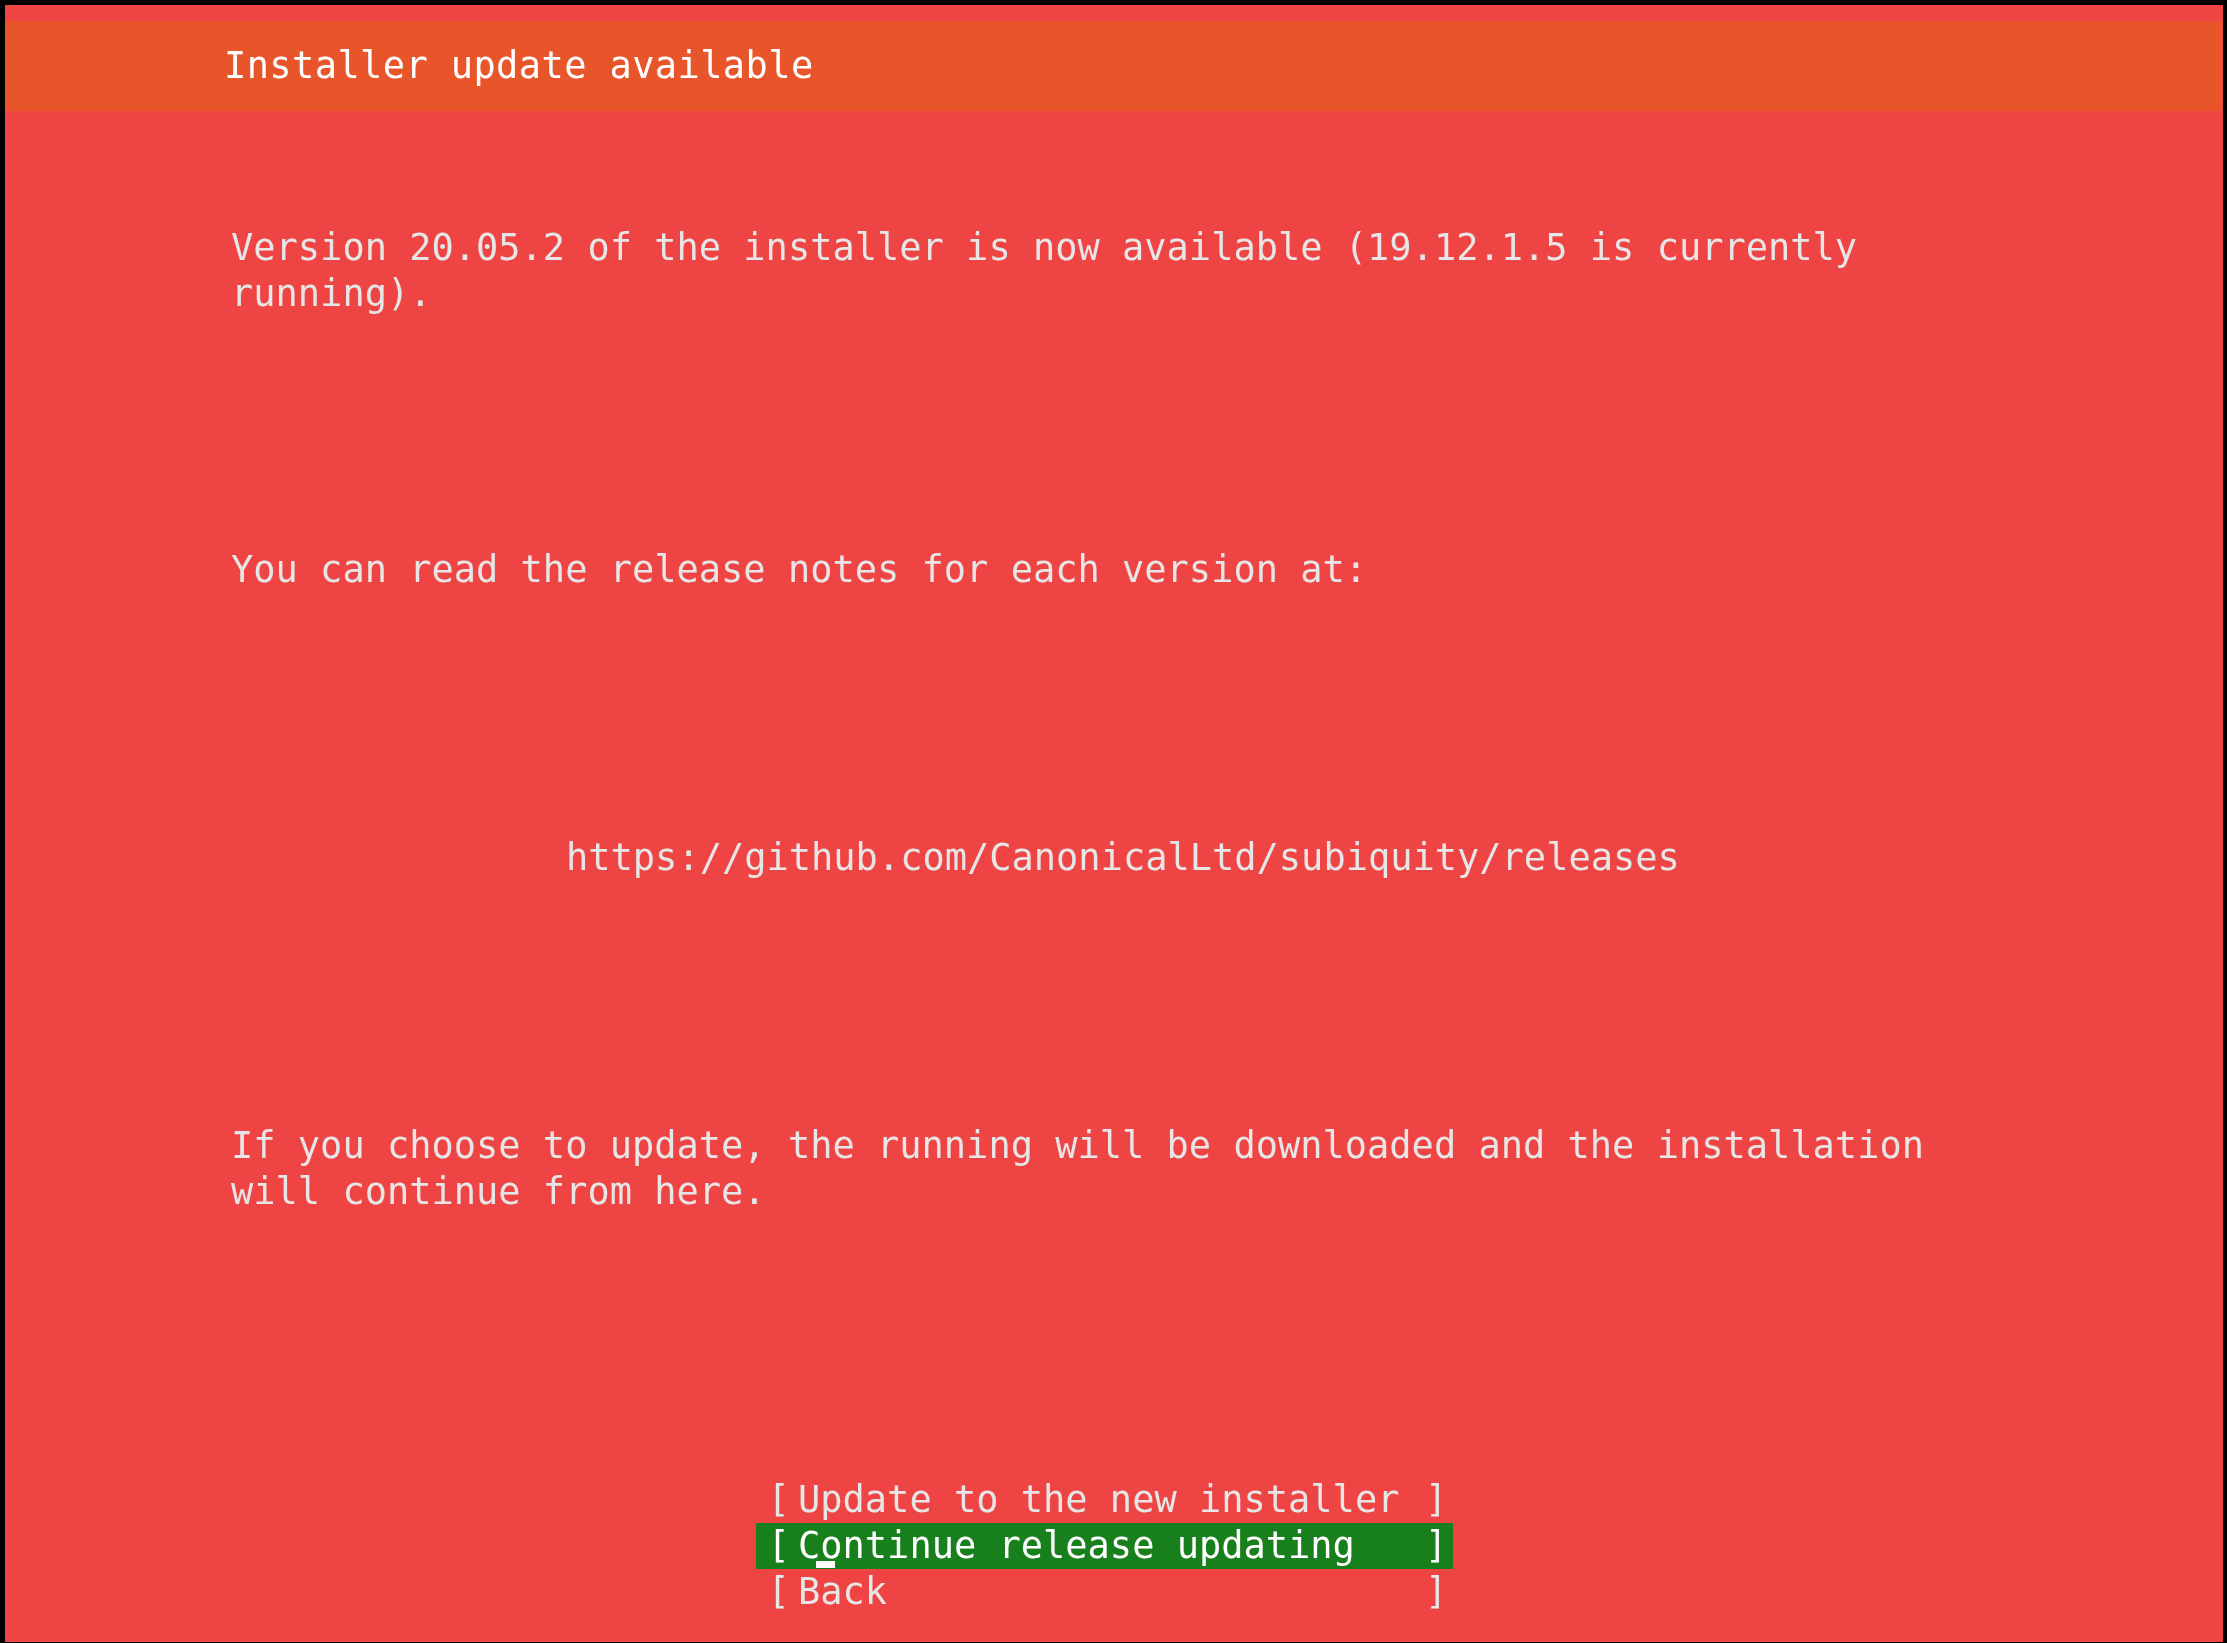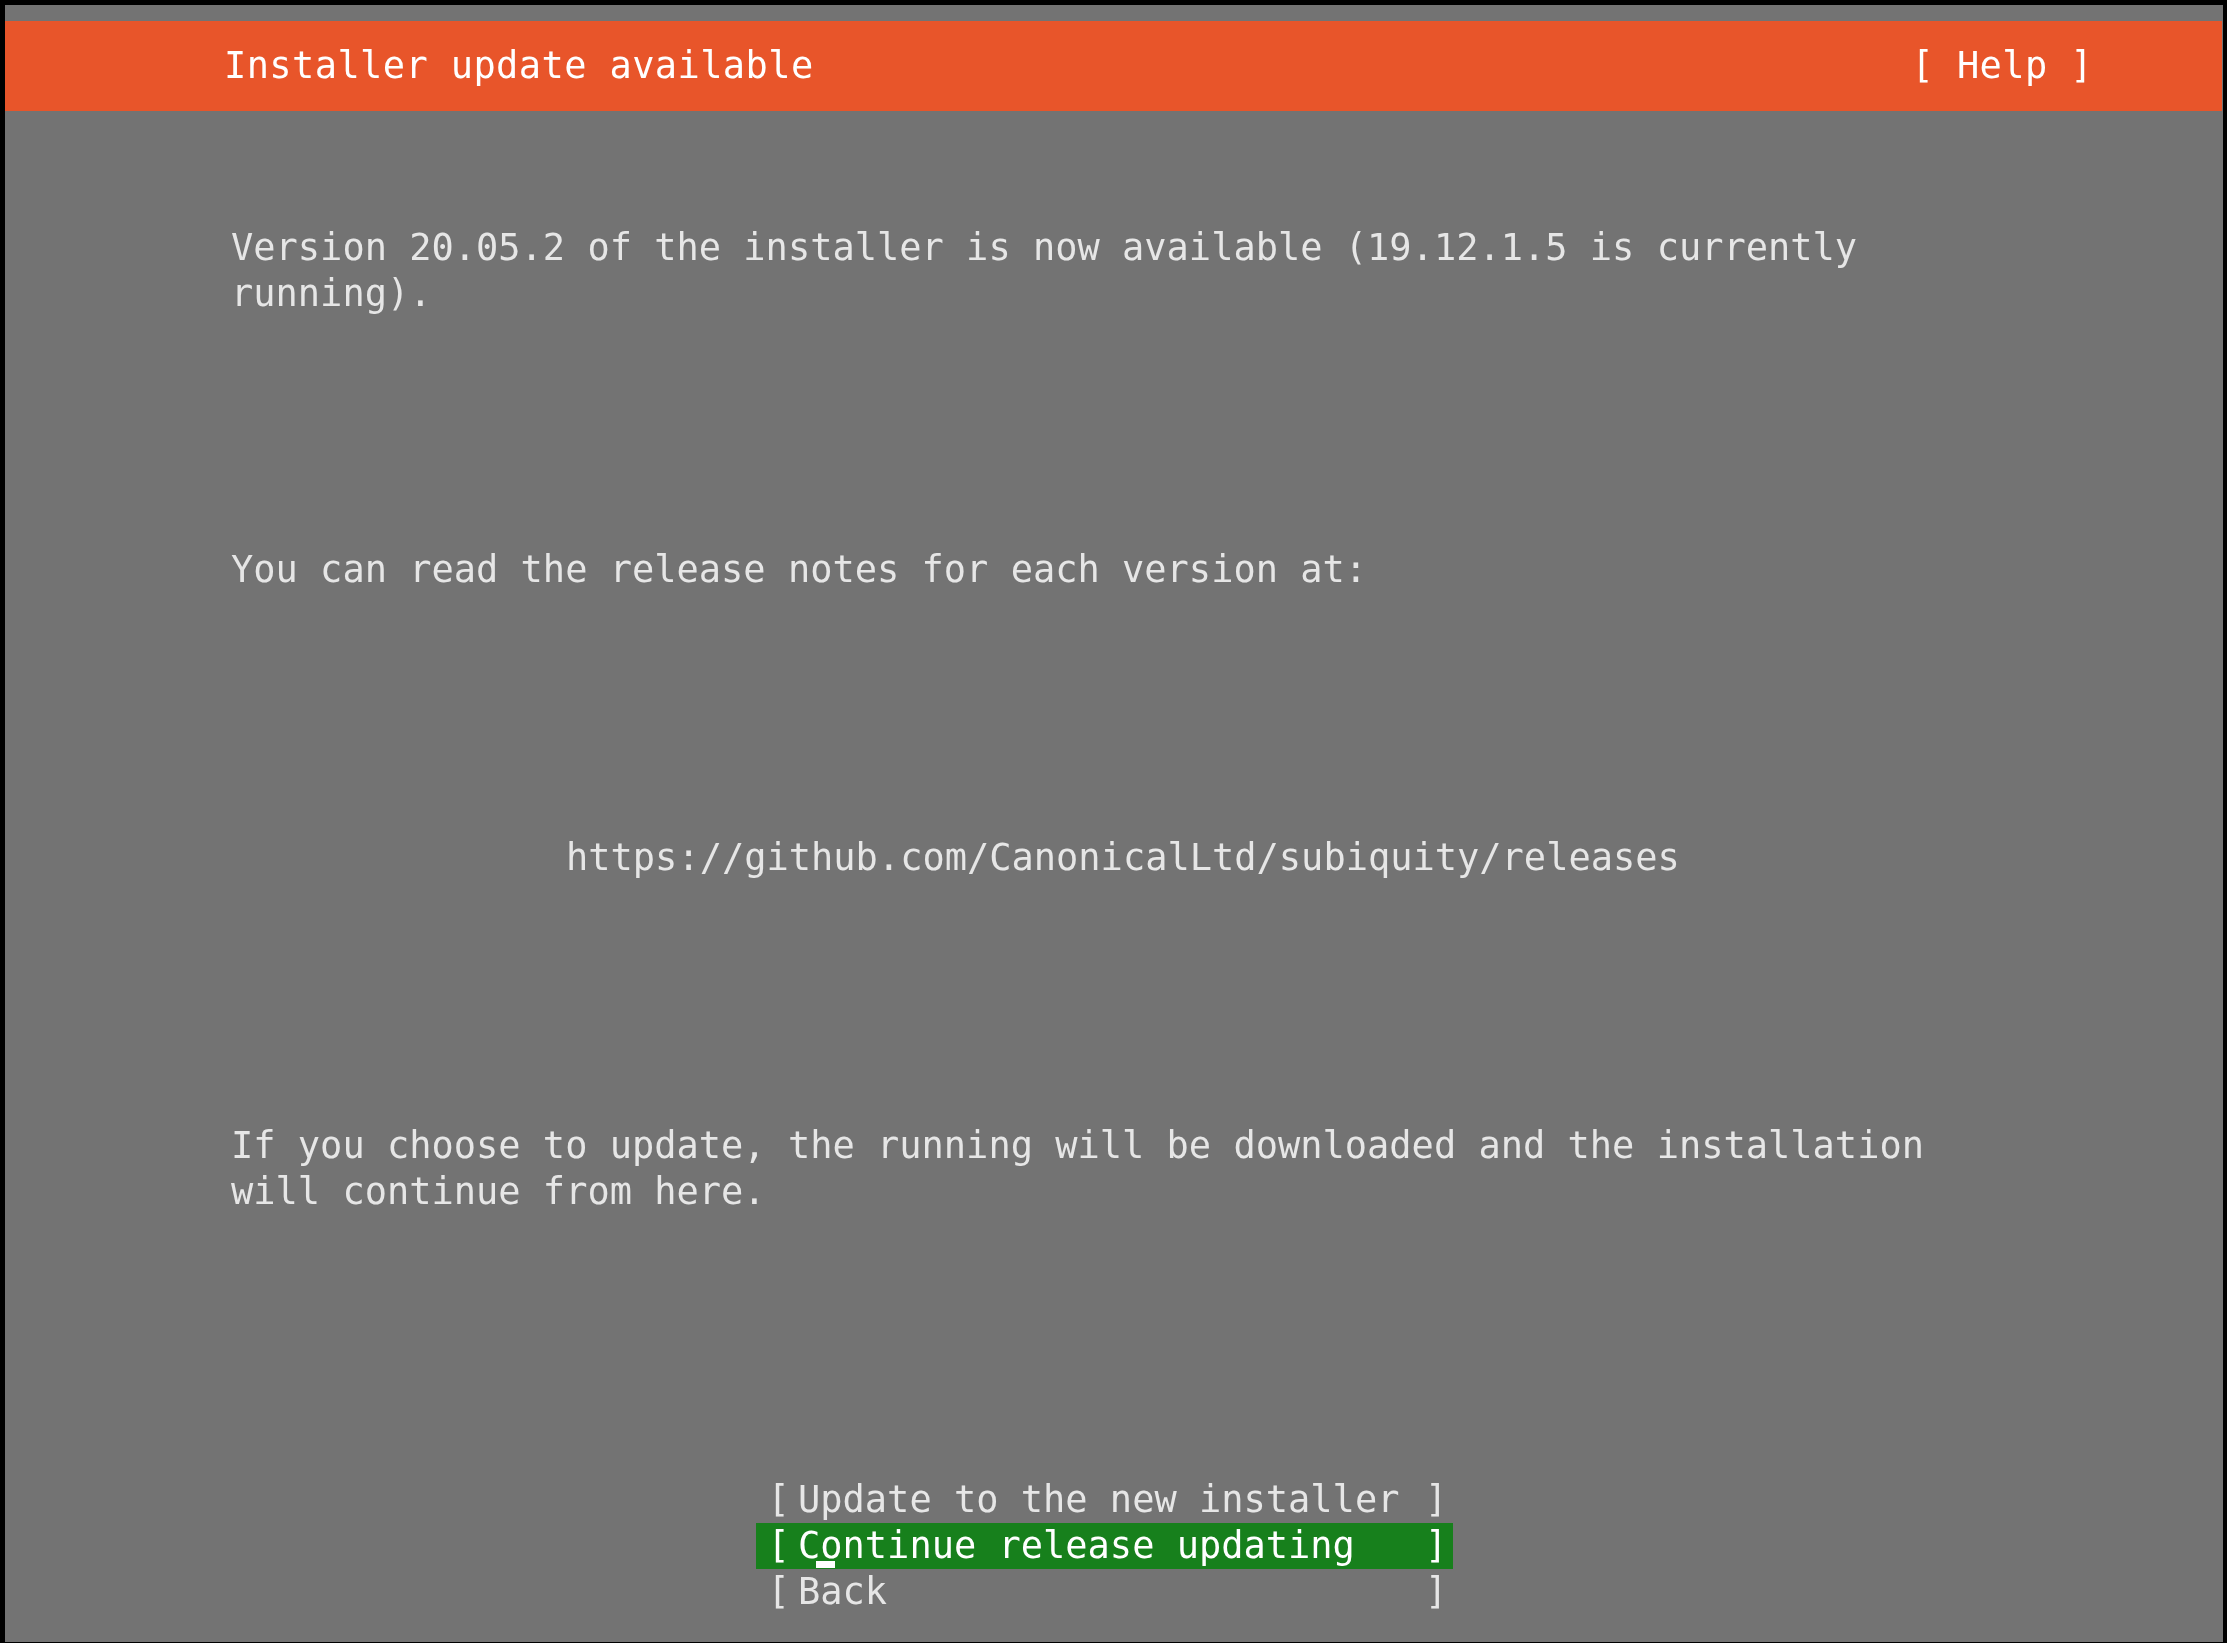--- a/index.html
+++ b/index.html
@@ -15,21 +15,21 @@
     font-family: "DejaVu Sans Mono", "Liberation Mono", monospace;
   }
 
   
   #screen {
     position: absolute;
     left: 0px;
     top: 0px;
     width: 2227px;
     height: 1644px;
-    background: #737373;
+    background: #ef4444;
     box-sizing: border-box;
     border-top: 5.8px solid #000000;
     border-left: 5.8px solid #000000;
     border-right: 4.4px solid #000000;
     border-bottom: 2.9px solid #000000;
   }
 
   
   .header-bar {
     position: absolute;
@@ -146,21 +146,20 @@
     background: #ffffff;
   }
 </style>
 </head>
 <body>
 
 <div id="screen">
 
   <div class="header-bar">
     <span class="header-title">Installer update available</span>
-    <span class="header-help">[ Help ]</span>
   </div>
 
   <div class="body-text">
     <p class="para">Version 20.05.2 of the installer is now available (19.12.1.5 is currently
 running).</p>
     <div class="spacer-line"></div>
     <p class="para">You can read the release notes for each version at:</p>
     <div class="spacer-line"></div>
     <p class="url-line" style="margin-left:335px;">https://github.com/CanonicalLtd/subiquity/releases</p>
     <div class="spacer-line"></div>

